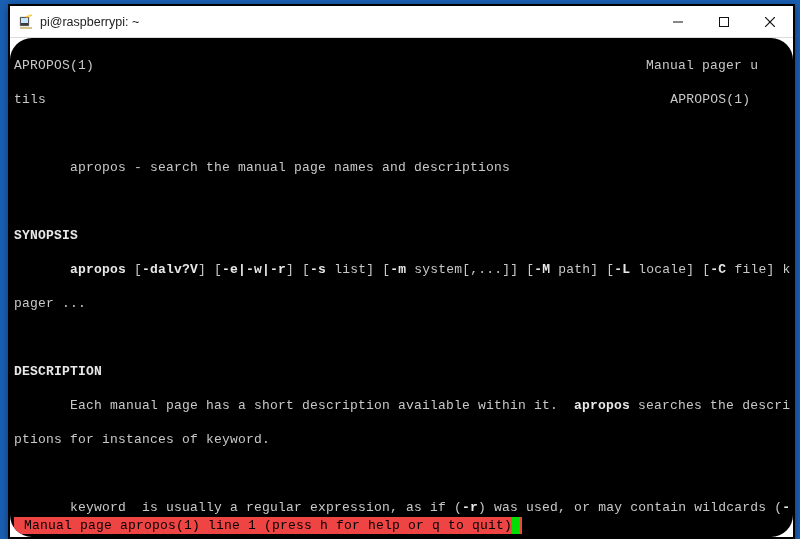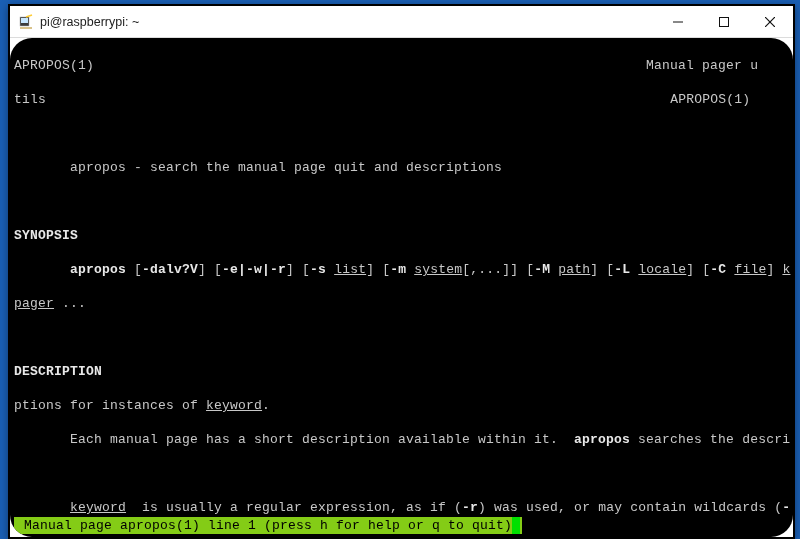--- a/index.html
+++ b/index.html
@@ -61,26 +61,26 @@
     overflow: hidden;
     line-height: 17px;
     letter-spacing: 0.2px;
     white-space: pre-wrap;
     border-radius: 22px;
   }
   .terminal .line {
     white-space: pre;
   }
   .b { font-weight: bold; color: #e8e8e8; }
-  .u { text-decoration: underline; }
+  .u { }
   .statusbar {
     position: absolute;
     left: 4px;
     bottom: 3px;
-    background: #84cc16;
+    background: #ef4444;
     color: #000;
     padding: 0 2px;
     white-space: pre;
   }
   .inv-cursor {
     background: #00e000;
     color: #000;
     display: inline-block;
     width: 8px;
   }
@@ -116,29 +116,29 @@
           <line x1="10" y1="0" x2="0" y2="10" stroke="#111" stroke-width="1.2"></line>
         </svg>
       </div>
     </div>
   </div>
 
   <div class="terminal">
 <div class="line"><span>APROPOS(1)</span>                                                                     <span>Manual pager u</span></div>
 <div class="line"><span>tils</span>                                                                              <span>APROPOS(1)</span></div>
 <div class="line"> </div>
-<div class="line">       apropos - search the manual page quit and descriptions</div>
+<div class="line">       apropos - search the manual page names and descriptions</div>
 <div class="line"> </div>
 <div class="line"><span class="b">SYNOPSIS</span></div>
 <div class="line"><span class="b">       apropos</span><span> [</span><span class="b">-dalv?V</span><span>] [</span><span class="b">-e|-w|-r</span><span>] [</span><span class="b">-s</span><span> </span><span class="u">list</span><span>] [</span><span class="b">-m</span><span> </span><span class="u">system</span><span>[,...]] [</span><span class="b">-M</span><span> </span><span class="u">path</span><span>] [</span><span class="b">-L</span><span> </span><span class="u">locale</span><span>] [</span><span class="b">-C</span><span> </span><span class="u">file</span><span>] </span><span class="u">k</span></div>
 <div class="line"><span class="u">pager</span><span> ...</span></div>
 <div class="line"> </div>
 <div class="line"><span class="b">DESCRIPTION</span></div>
+<div class="line"><span>       Each manual page has a short description available within it.  </span><span class="b">apropos</span><span> searches the descri</span></div>
 <div class="line"><span>ptions for instances of </span><span class="u">keyword</span><span>.</span></div>
-<div class="line"><span>       Each manual page has a short description available within it.  </span><span class="b">apropos</span><span> searches the descri</span></div>
 <div class="line"> </div>
 <div class="line"><span>       </span><span class="u">keyword</span><span>  is usually a regular expression, as if (</span><span class="b">-r</span><span>) was used, or may contain wildcards (</span><span class="b">-</span></div>
 
 
 
 
 
 
 
 

